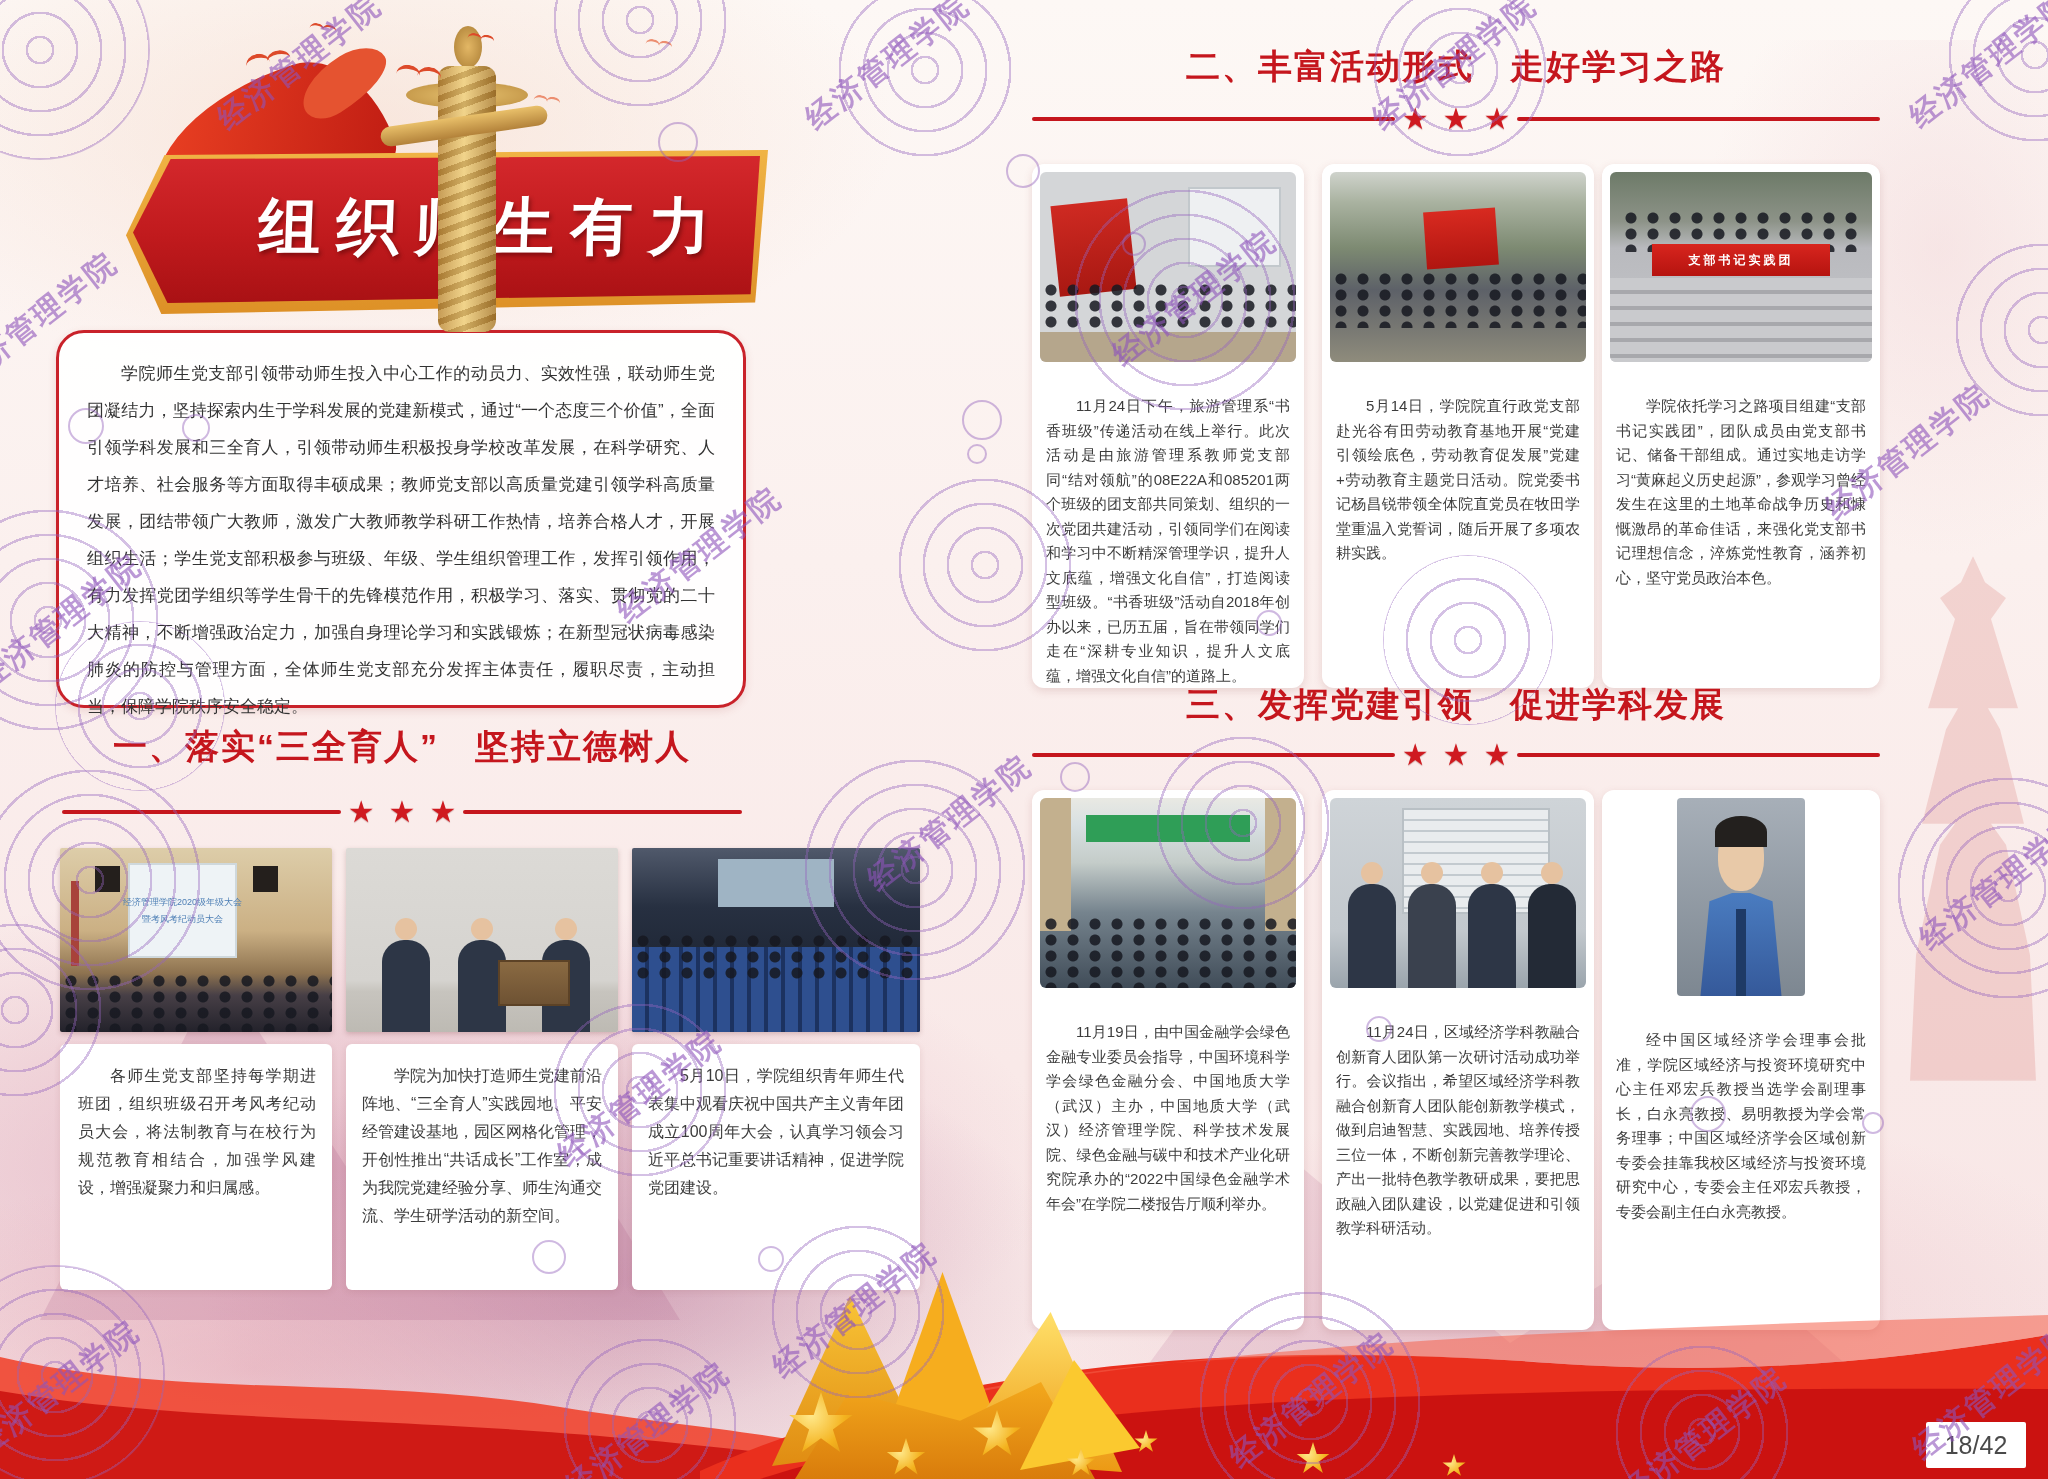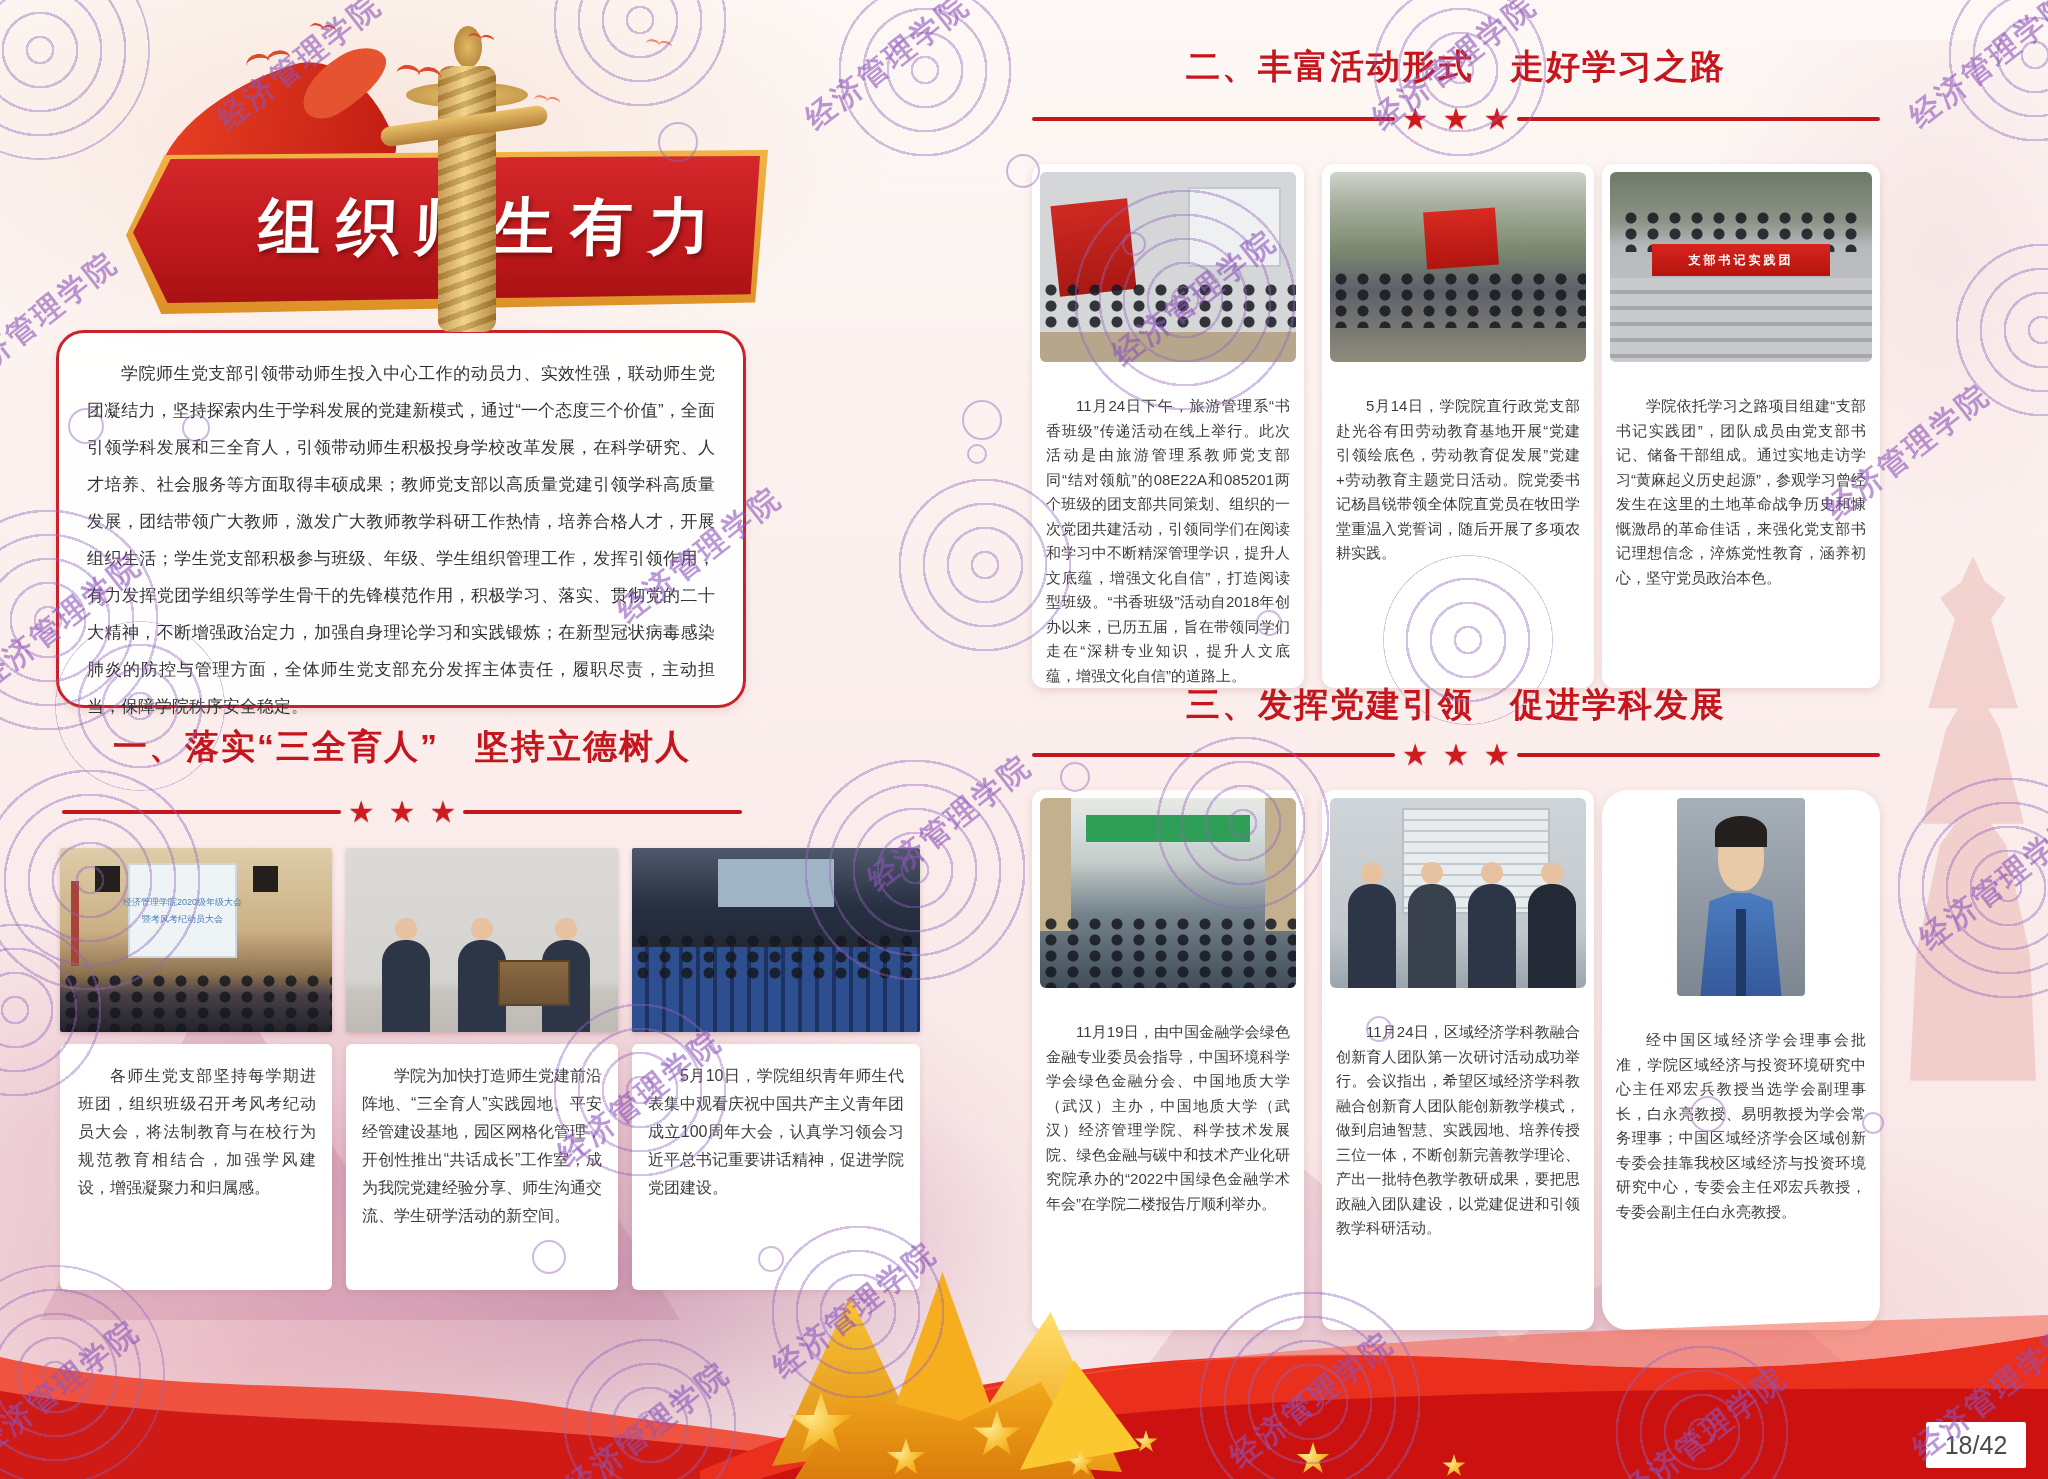--- a/index.html
+++ b/index.html
@@ -298,21 +298,21 @@
   <div class="card tall z5" style="left:1322px;top:790px;">
     <div class="ph ph-r32">
       <div class="screen"></div>
       <div class="fig" style="left:18px;"></div>
       <div class="fig" style="left:78px;background:#3a414e;"></div>
       <div class="fig" style="left:138px;"></div>
       <div class="fig" style="left:198px;background:#232a36;"></div>
     </div>
     <p class="cap">11月24日，区域经济学科教融合创新育人团队第一次研讨活动成功举行。会议指出，希望区域经济学科教融合创新育人团队能创新教学模式，做到启迪智慧、实践园地、培养传授三位一体，不断创新完善教学理论、产出一批特色教学教研成果，要把思政融入团队建设，以党建促进和引领教学科研活动。</p>
   </div>
-  <div class="card tall z5" style="left:1602px;top:790px;width:278px;border-radius:26px;">
+  <div class="card tall z5" style="left:1602px;top:790px;width:278px;">
     <div class="ph" style="width:128px;height:198px;margin:0 auto;position:relative;border-radius:4px;overflow:hidden;">
       <div class="ph-r33" style="position:absolute;inset:0;">
         <div class="shirt"></div>
         <div class="tie"></div>
         <div class="head"></div>
         <div class="hair"></div>
       </div>
     </div>
     <p class="cap">经中国区域经济学会理事会批准，学院区域经济与投资环境研究中心主任邓宏兵教授当选学会副理事长，白永亮教授、易明教授为学会常务理事；中国区域经济学会区域创新专委会挂靠我校区域经济与投资环境研究中心，专委会主任邓宏兵教授，专委会副主任白永亮教授。</p>
   </div>

